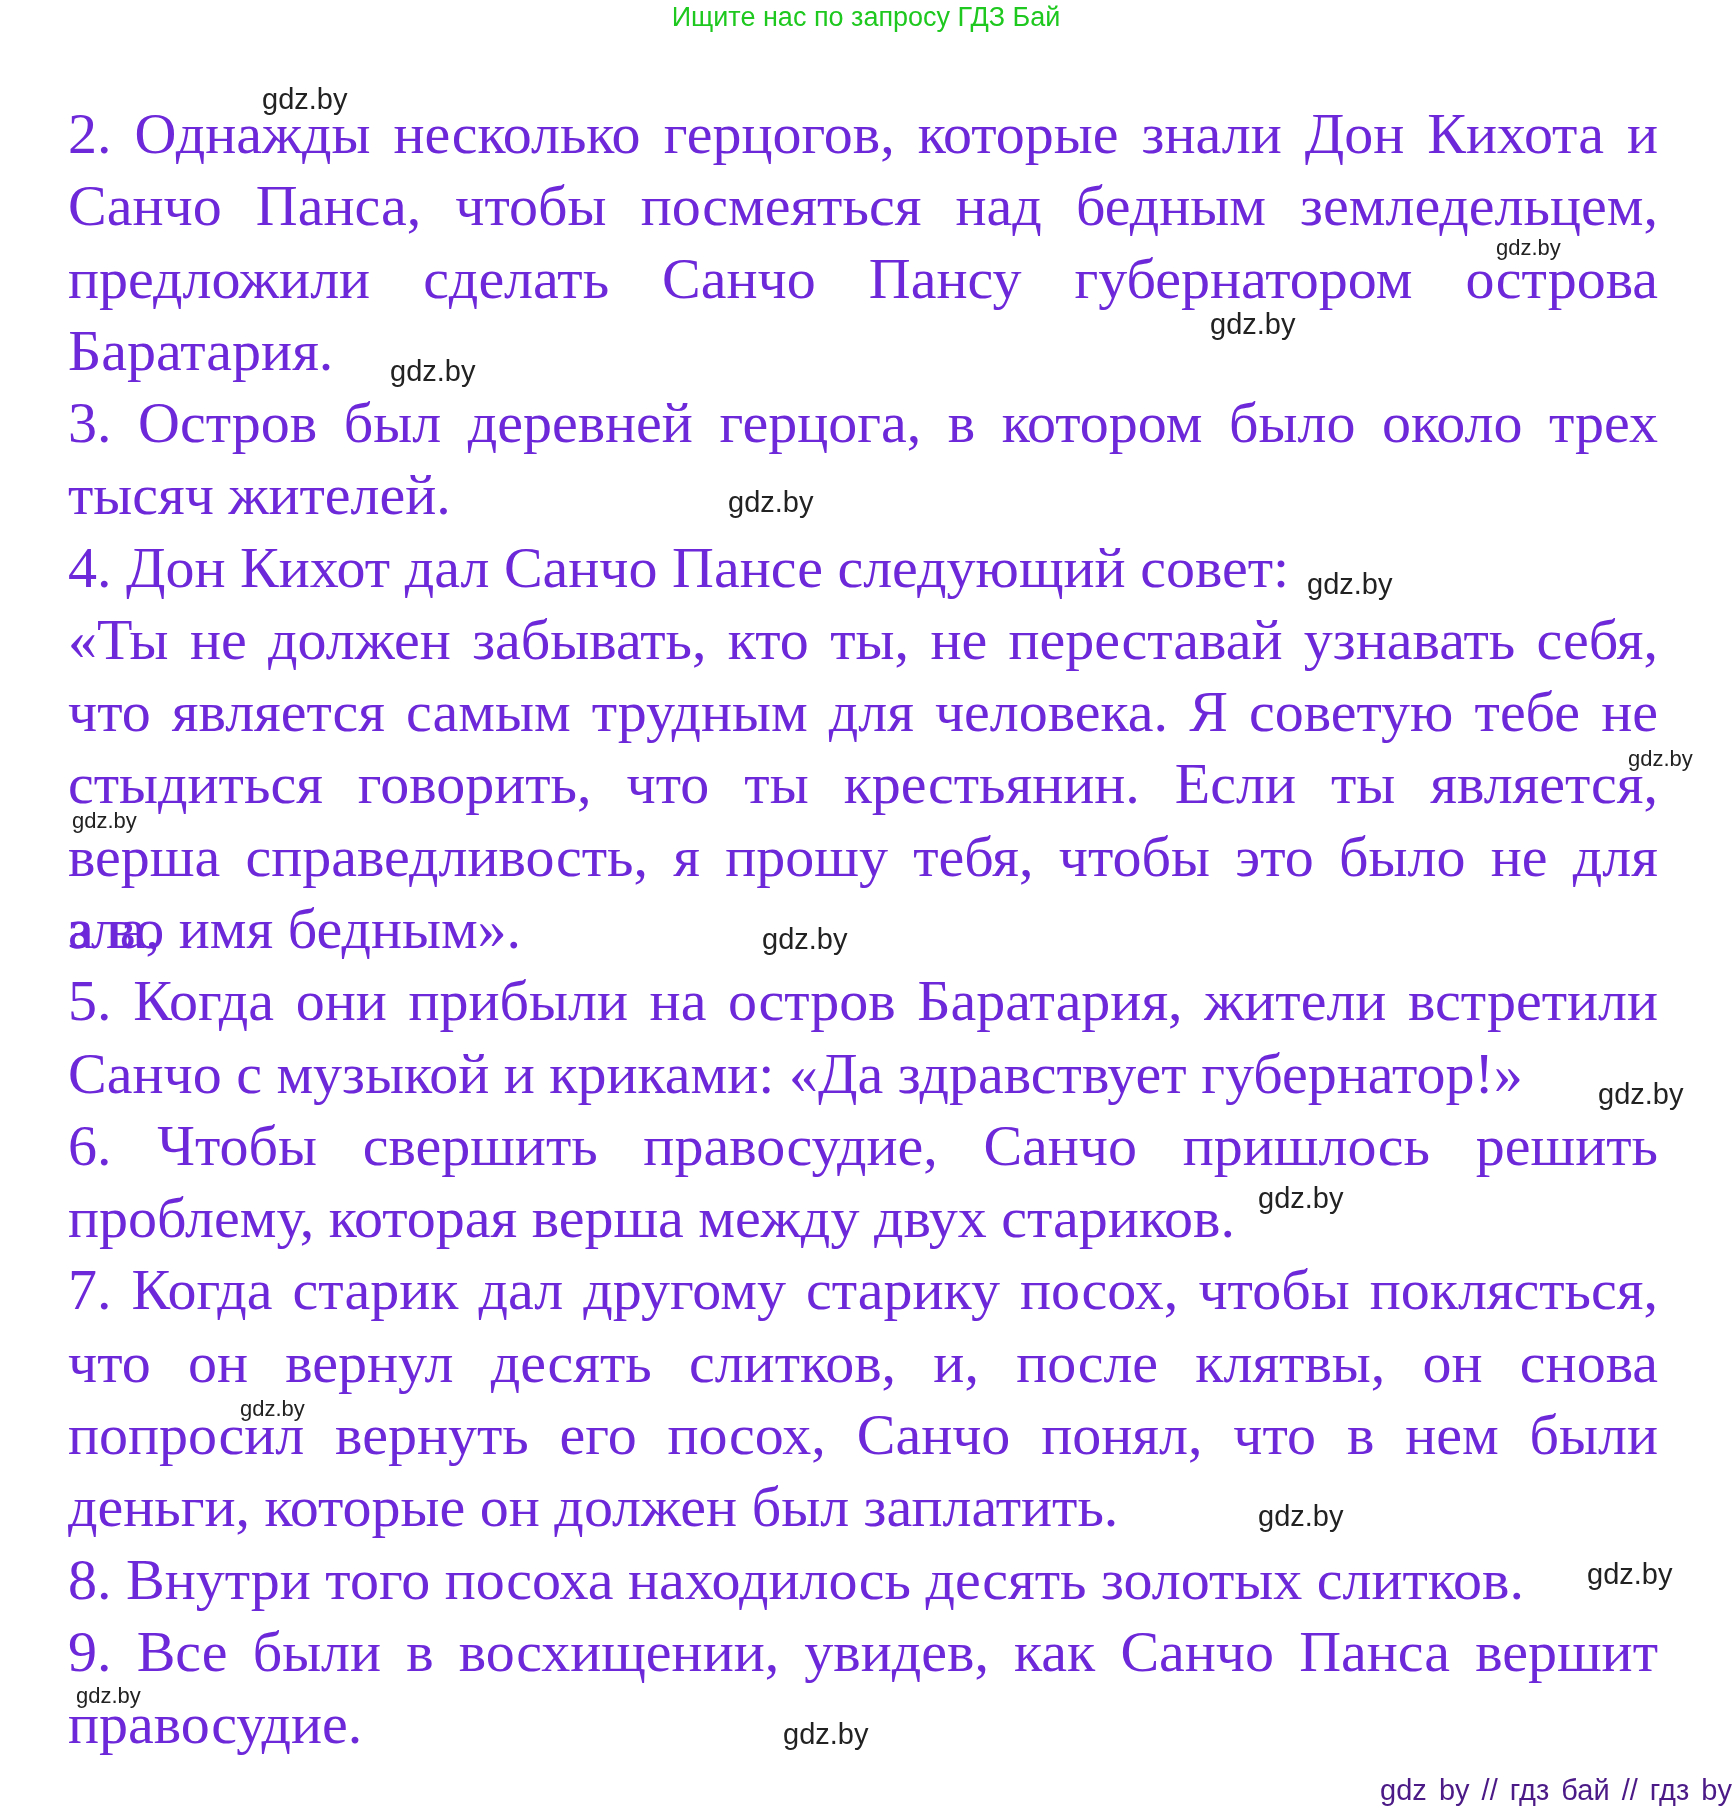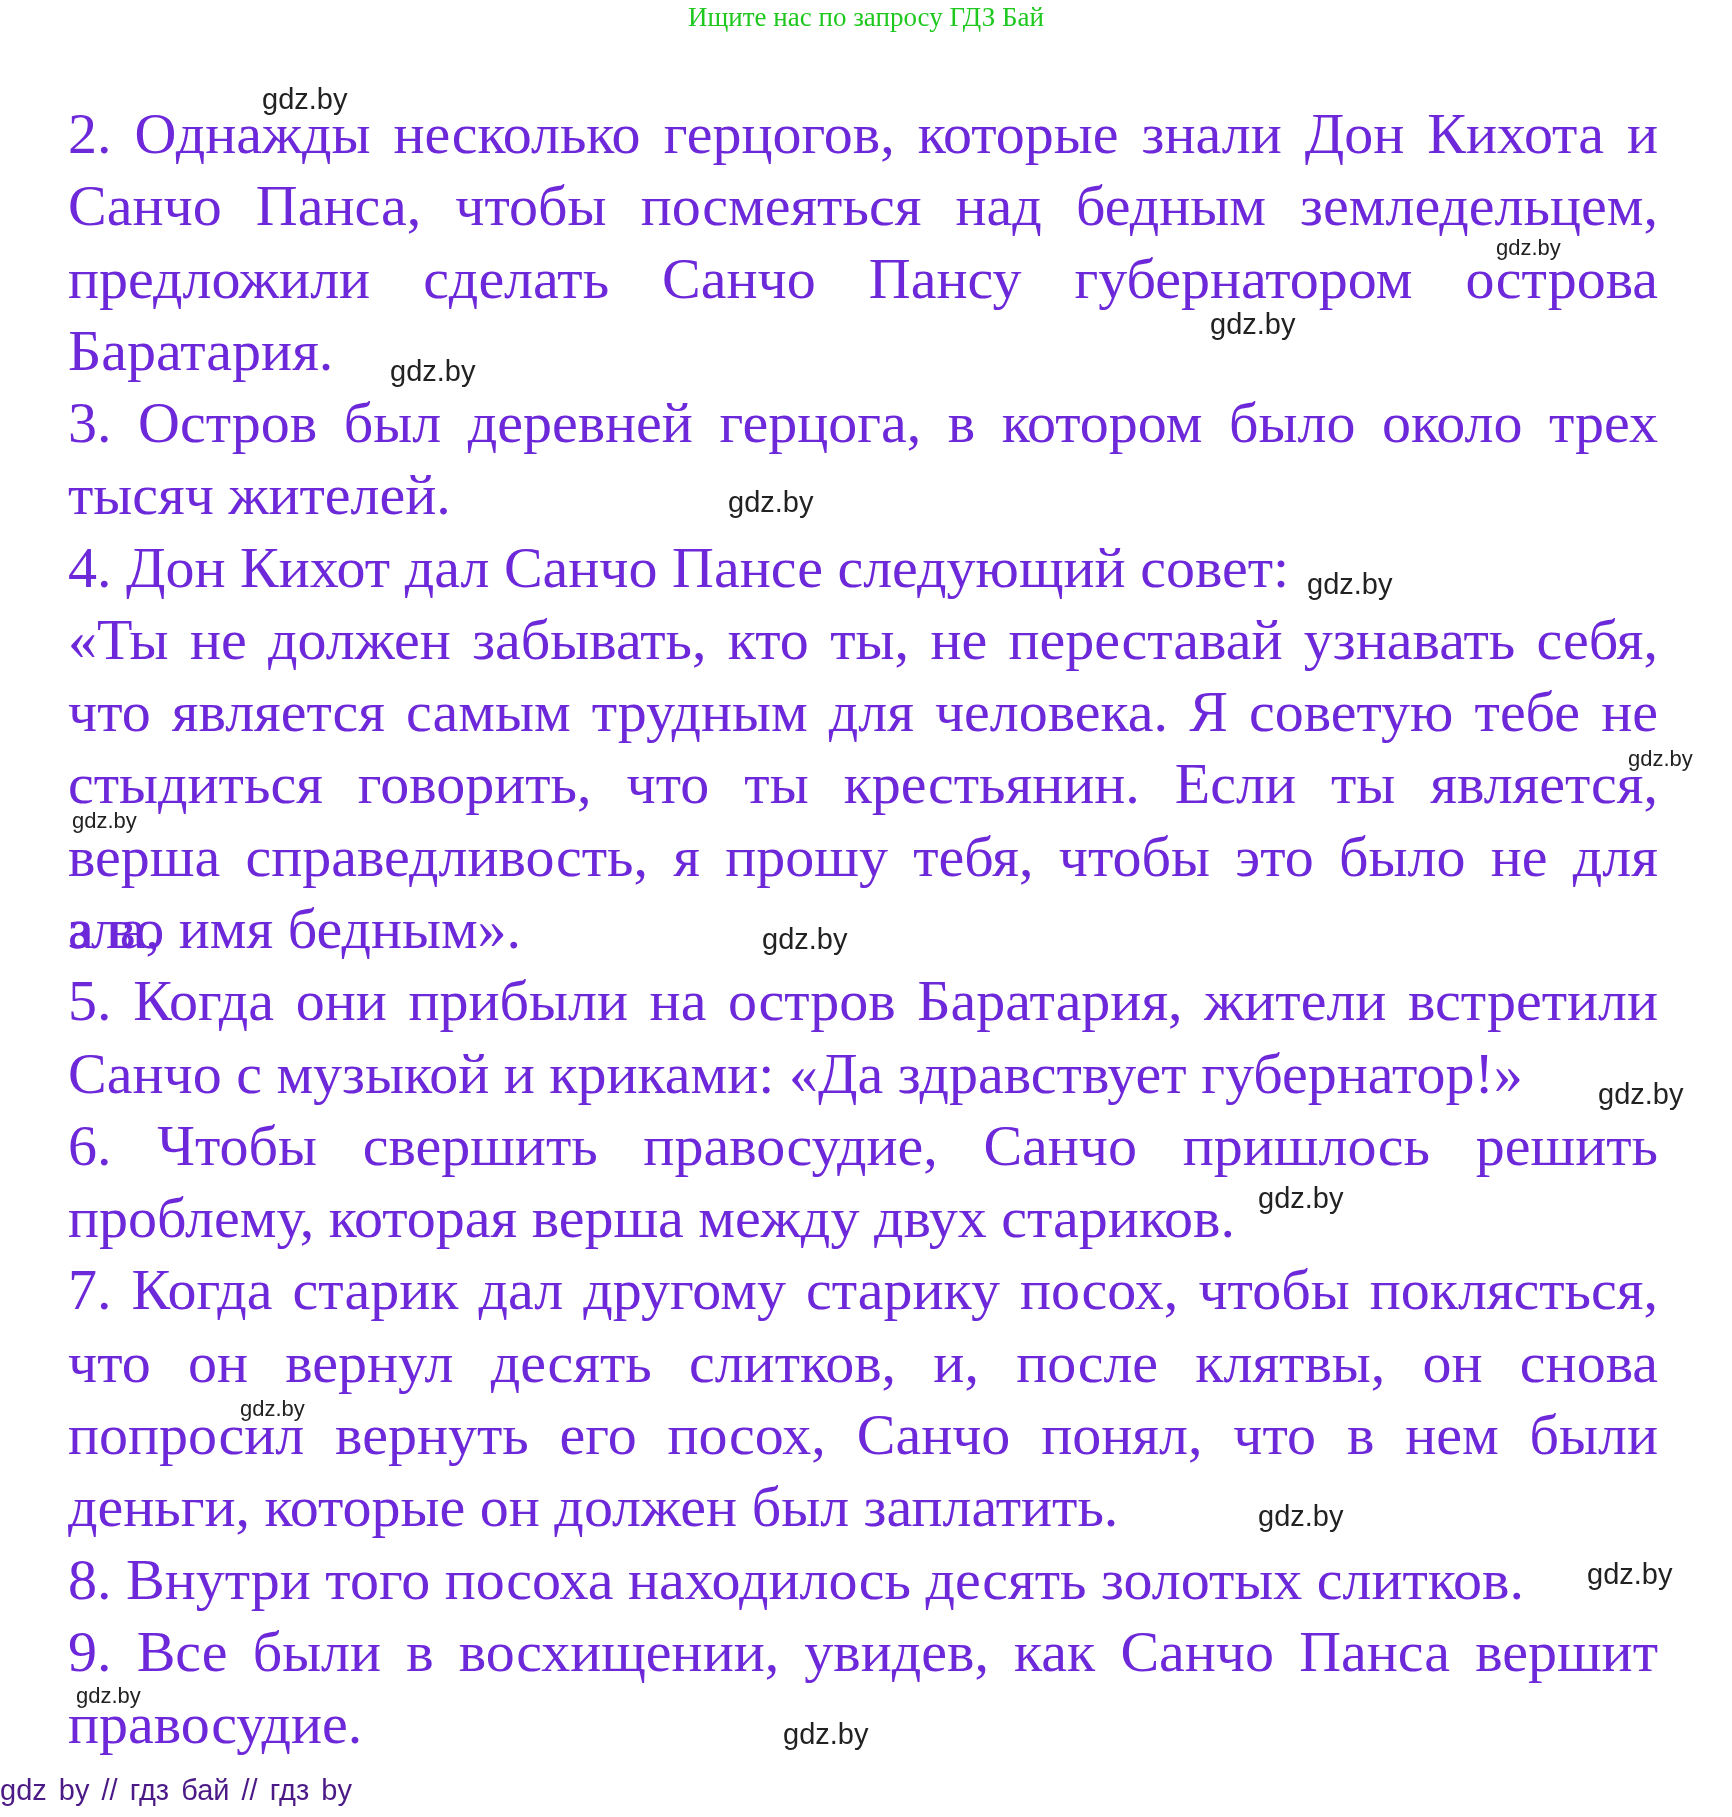--- a/index.html
+++ b/index.html
@@ -1,35 +1,35 @@
 <!DOCTYPE html>
 <html><head>
 <meta charset="utf-8">
 <style>
   html, body { margin: 0; padding: 0; background: #ffffff; }
   body { width: 1732px; height: 1817px; position: relative; overflow: hidden; }
   .header {
     position: absolute; left: 0; top: 0; width: 1732px; text-align: center;
-    font-family: Liberation Serif, serif; font-size: 27px; line-height: 34px;
+    font-family: Liberation Sans, sans-serif; font-size: 27px; line-height: 34px;
     color: #1ec81e;
   }
   .line {
     position: absolute; left: 68px; width: 1590px; height: 72px;
     font-family: "Liberation Serif", serif; font-size: 58px; line-height: 72px;
     color: #6d28d9; white-space: nowrap;
   }
   .line.just { text-align: justify; text-align-last: justify; white-space: normal; }
   .wm {
     position: absolute; font-family: "Liberation Sans", sans-serif; color: #222222;
     white-space: nowrap; line-height: 1;
   }
   .wm.lg { font-size: 29px; }
   .wm.sm { font-size: 22px; }
   .footer {
-    position: absolute; left: 0; top: 1772px; width: 1732px; text-align: left;
+    position: absolute; left: 0; top: 1772px; width: 1732px; text-align: right;
     font-family: "Liberation Sans", sans-serif; font-size: 29px; line-height: 36px;
     color: #4b1a86; word-spacing: 4px;
   }
 </style>
 </head>
 <body>
 
 <div class="header">Ищите нас по запросу ГДЗ Бай</div>
 
 <div>

